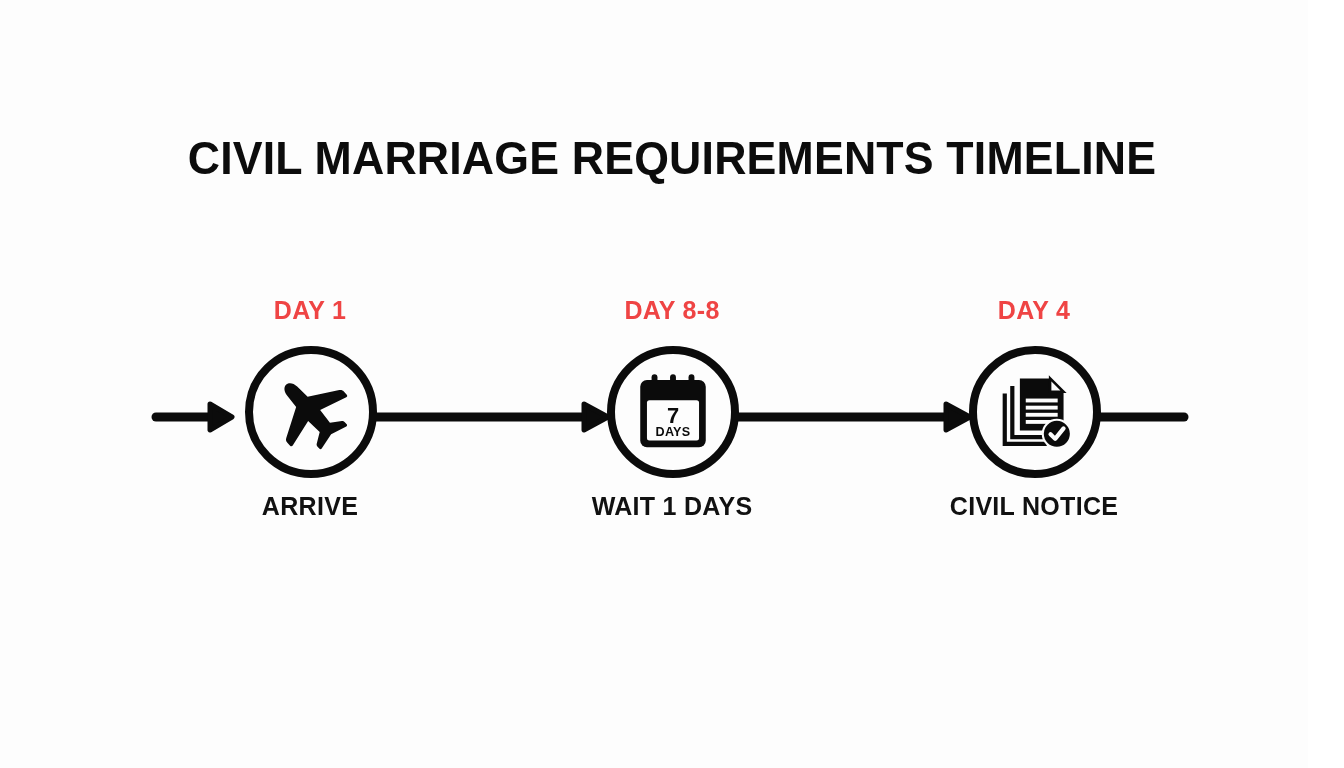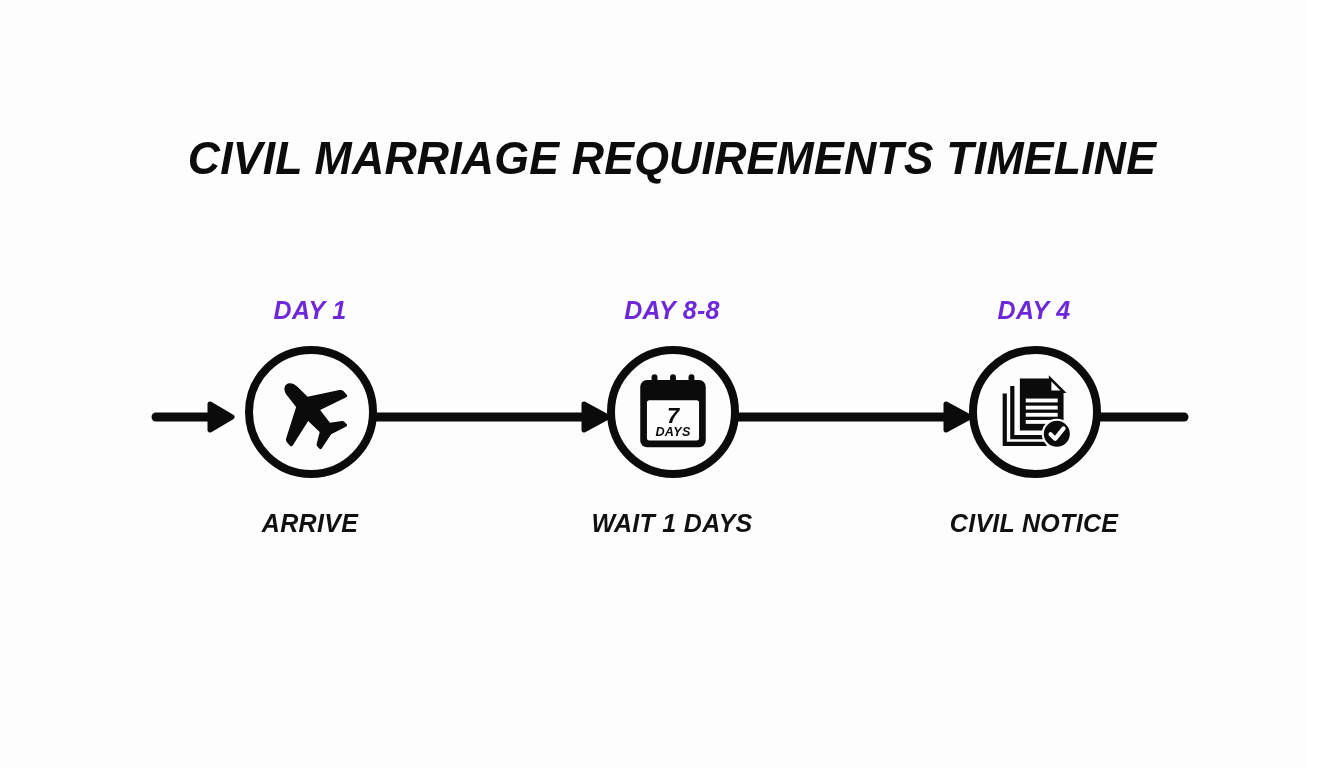--- a/index.html
+++ b/index.html
@@ -15,21 +15,20 @@
     color: #0a0a0a;
     position: relative;
   }
 
   #canvas {
     position: absolute;
     inset: 0;
     width: 1308px;
     height: 768px;
     background: #fdfdfd;
-    font-style: italic;
   }
 
   
   #title {
     position: absolute;
     top: 133px;
     left: 0;
     width: 1344px;
     text-align: center;
     font-family: "Liberation Sans Narrow", "Liberation Sans", sans-serif;
@@ -61,21 +60,21 @@
   .node-daylabel {
     position: absolute;
     top: 0;
     left: 0;
     width: 170px;
     text-align: center;
     font-family: "Liberation Sans Narrow", "Liberation Sans", sans-serif;
     font-weight: 700;
     font-size: 25px;
     letter-spacing: 0.3px;
-    color: #6d28d9;
+    color: #ef4444;
     white-space: nowrap;
   }
 
   .node-circle {
     position: absolute;
     top: 50px;
     left: 20px;
     width: 116px;
     height: 116px;
     border: 8px solid #0b0b0b;
@@ -88,21 +87,21 @@
   }
 
   .node-icon {
     width: 84px;
     height: 84px;
     display: block;
   }
 
   .node-steplabel {
     position: absolute;
-    top: 213px;
+    top: 196px;
     left: -25px;
     width: 220px;
     text-align: center;
     font-family: "Liberation Sans Narrow", "Liberation Sans", sans-serif;
     font-weight: 700;
     font-size: 25px;
     letter-spacing: 0.3px;
     color: #111111;
     white-space: nowrap;
   }

